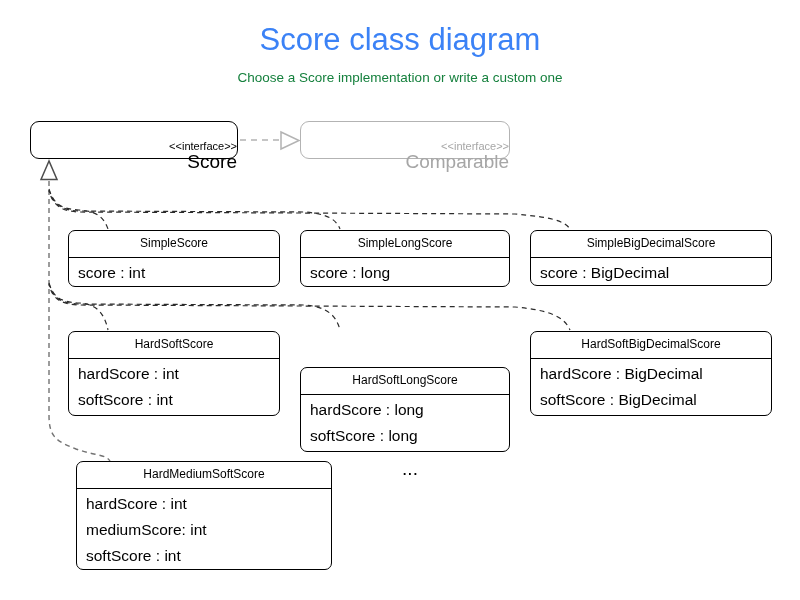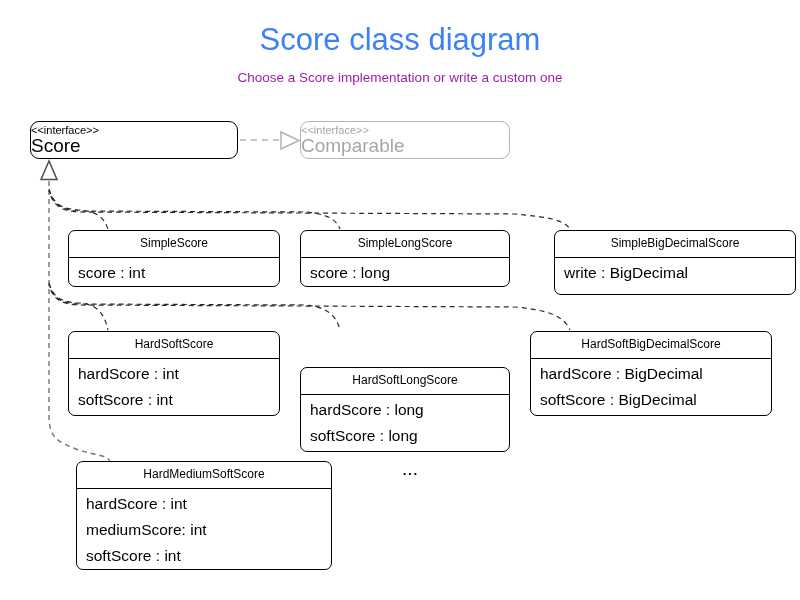--- a/index.html
+++ b/index.html
@@ -26,37 +26,37 @@
     font-size: 31px;
     font-weight: 400;
     letter-spacing: 0px;
     color: #3b82f6;
   }
   .subtitle {
     position: absolute;
     top: 70px; left: 0; width: 800px;
     text-align: center;
     font-size: 13.5px;
-    color: #a21caf;
+    color: #15803d;
   }
   
   .connectors {
     position: absolute;
     top: 0; left: 0;
     width: 800px; height: 600px;
   }
   
   .iface-box {
     position: absolute;
     box-sizing: border-box;
     background: #fff;
     border: 1.5px solid #000;
     border-radius: 9px;
-    text-align: left;
-    padding-top: 2px;
+    text-align: right;
+    padding-top: 18px;
   }
   .iface-box .stereotype {
     font-size: 11px;
     line-height: 12px;
   }
   .iface-box .iface-name {
     font-size: 19px;
     line-height: 20px;
   }
   #score-box   { left: 30px;  top: 121px; width: 208px; height: 38px; }
@@ -87,21 +87,21 @@
   }
   .class-box .attr {
     font-size: 15.5px;
     line-height: 26px;
     white-space: nowrap;
     text-align: left;
   }
   
   #box-simplescore            { left: 68px;  top: 230px; width: 212px; height: 57px; }
   #box-simplelongscore        { left: 300px; top: 230px; width: 210px; height: 57px; }
-  #box-simplebigdecimalscore  { left: 530px; top: 230px; width: 242px; height: 65px; margin-left: 24px; }
+  #box-simplebigdecimalscore  { left: 530px; top: 230px; width: 242px; height: 56px; }
   
   #box-hardsoftscore          { left: 68px;  top: 331px; width: 212px; height: 85px; }
   #box-hardsoftlongscore      { left: 300px; top: 331px; width: 210px; height: 85px; margin-top: 36px; }
   #box-hardsoftbigdecimalscore{ left: 530px; top: 331px; width: 242px; height: 85px; }
   
   #box-hardmediumsoftscore    { left: 68px;  top: 461px; width: 256px; height: 109px; margin-left: 8px; }
   .ellipsis {
     position: absolute;
     left: 370px; top: 458px; width: 80px;
     text-align: center;
@@ -152,21 +152,21 @@
   </div>
   <div class="class-box" id="box-simplelongscore">
     <div class="class-title">SimpleLongScore</div>
     <div class="class-attrs">
       <div class="attr">score : long</div>
     </div>
   </div>
   <div class="class-box" id="box-simplebigdecimalscore">
     <div class="class-title">SimpleBigDecimalScore</div>
     <div class="class-attrs">
-      <div class="attr">write : BigDecimal</div>
+      <div class="attr">score : BigDecimal</div>
     </div>
   </div>
 
   <div class="class-box" id="box-hardsoftscore">
     <div class="class-title">HardSoftScore</div>
     <div class="class-attrs">
       <div class="attr">hardScore : int</div>
       <div class="attr">softScore : int</div>
     </div>
   </div>

